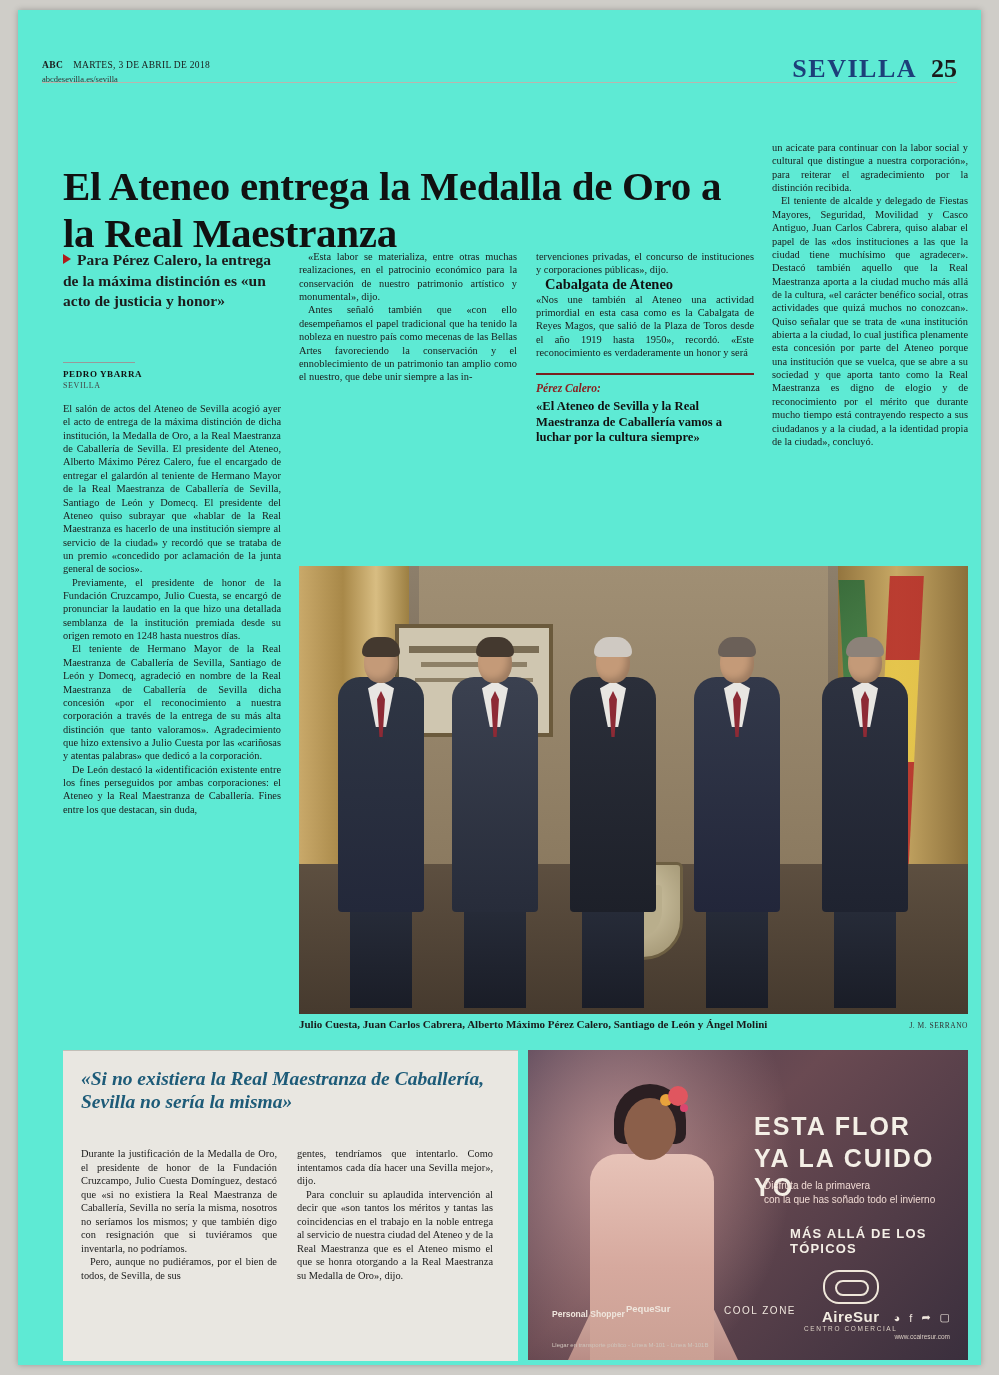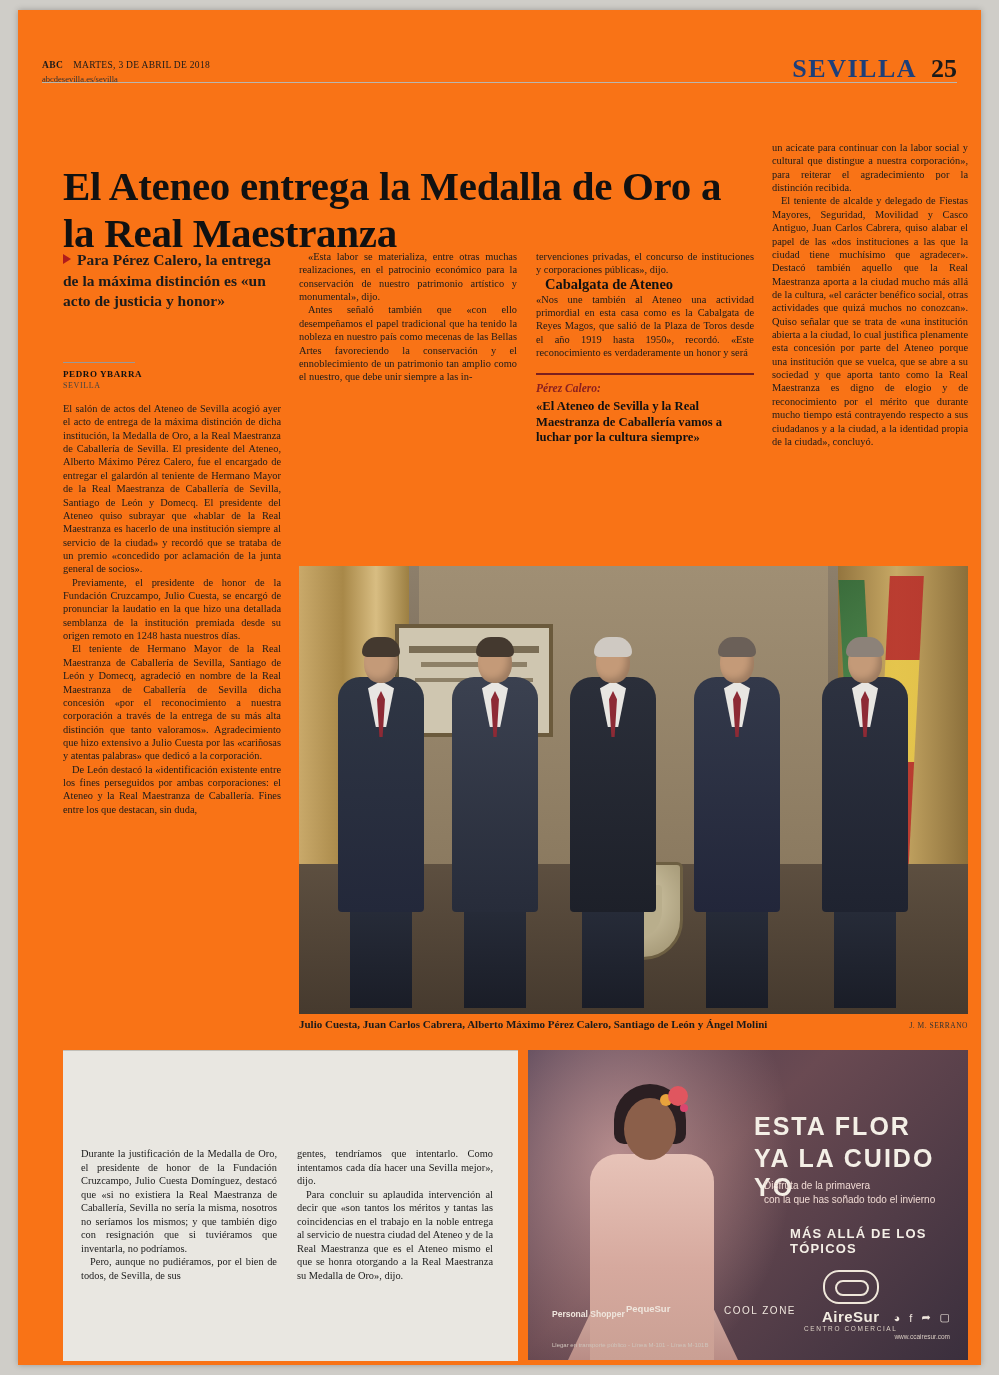--- a/index.html
+++ b/index.html
@@ -6,21 +6,21 @@
   body{
     width:999px;height:1375px;
     background:#cfcdc8;
     font-family:"Liberation Serif", serif;
     overflow:hidden;
   }
   .page{
     position:absolute;
     left:18px;top:10px;
     width:963px;height:1355px;
-    background:#f97316;
+    background:#5eead4;
     box-shadow:0 0 6px rgba(0,0,0,0.25);
   }
   
   .masthead{
     position:absolute;left:24px;top:44px;width:915px;
     display:flex;align-items:flex-start;justify-content:space-between;
   }
   .mast-left{font-family:"Liberation Serif",serif;}
   .mast-abc{
     font-size:9.5px;letter-spacing:.4px;color:#1a1a1a;display:inline-block;
@@ -311,20 +311,21 @@
       <div class="legs"></div>
     </div>
   </div>
 
   <div class="photo-caption">
     <div class="cap">Julio Cuesta, Juan Carlos Cabrera, Alberto Máximo Pérez Calero, Santiago de León y Ángel Molini</div>
     <div class="credit">J. M. SERRANO</div>
   </div>
 
   <div class="bottombox">
+    <div class="bb-title">«Si no existiera la Real Maestranza de Caballería, Sevilla no sería la misma»</div>
     <div class="bb-col bb-c1">
       <p class="first">Durante la justificación de la Medalla de Oro, el presidente de honor de la Fundación Cruzcampo, Julio Cuesta Domínguez, destacó que «si no existiera la Real Maestranza de Caballería, Sevilla no sería la misma, nosotros no seríamos los mismos; y que también digo con resignación que si tuviéramos que inventarla, no podríamos.</p>
       <p>Pero, aunque no pudiéramos, por el bien de todos, de Sevilla, de sus</p>
     </div>
     <div class="bb-col bb-c2">
       <p class="first">gentes, tendríamos que intentarlo. Como intentamos cada día hacer una Sevilla mejor», dijo.</p>
       <p>Para concluir su aplaudida intervención al decir que «son tantos los méritos y tantas las coincidencias en el trabajo en la noble entrega al servicio de nuestra ciudad del Ateneo y de la Real Maestranza que es el Ateneo mismo el que se honra otorgando a la Real Maestranza su Medalla de Oro», dijo.</p>
     </div>
   </div>
 

